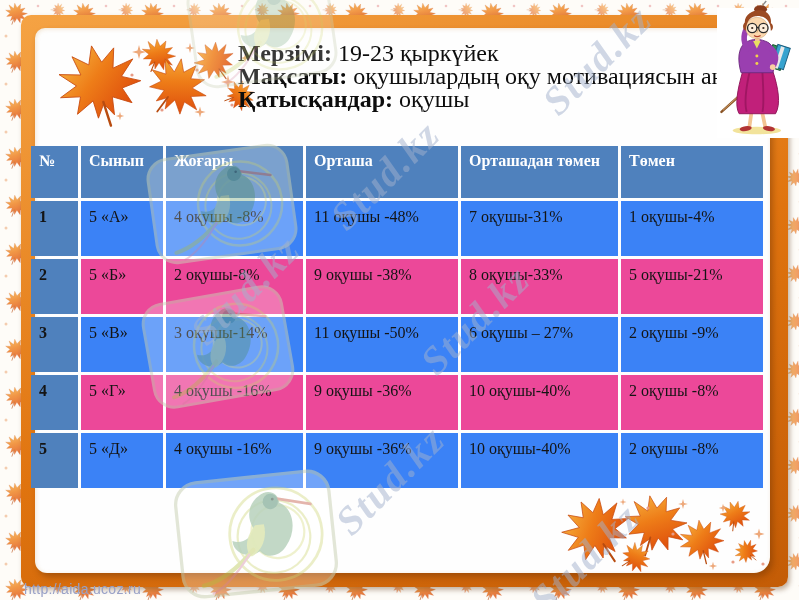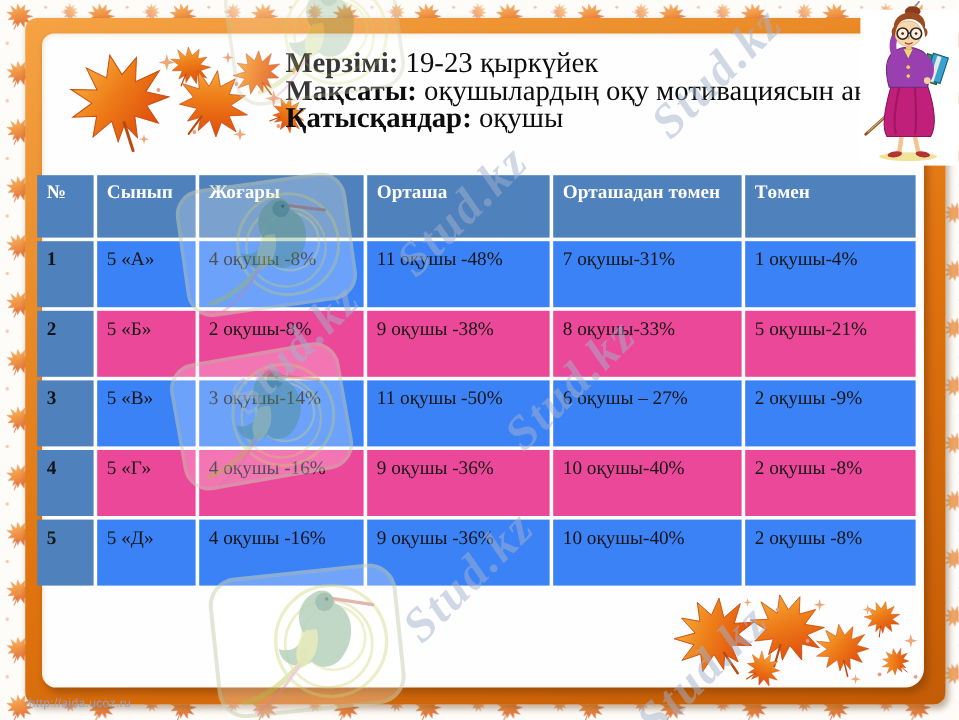--- a/index.html
+++ b/index.html
@@ -46,21 +46,21 @@
     font-family:"Liberation Serif",serif;font-size:40px;font-weight:bold;font-style:italic;
     color:#a3b2cd;opacity:.5;letter-spacing:2px;white-space:nowrap;
   }
   .logo{position:absolute;transform:translate(-50%,-50%);opacity:.5;overflow:visible}
   .logo.big{opacity:.55}
   .logo.faint{opacity:.35}
   .teacher-patch{position:absolute;right:0;top:8px;width:82px;height:130px;background:#ffffff;z-index:5}
   .teacher{position:absolute;right:3px;top:0;z-index:6;overflow:visible}
   .footer-url{
     position:absolute;left:24px;top:581px;z-index:6;
-    font-family:"Liberation Sans",sans-serif;font-size:10px;color:#98a0c6;letter-spacing:.3px;
+    font-family:"Liberation Sans",sans-serif;font-size:14px;color:#98a0c6;letter-spacing:.3px;
   }
 </style>
 </head>
 <body>
 
 <svg id="bg" width="799" height="600">
   <defs>
     <linearGradient id="lg" x1="0" y1="0" x2="1" y2="1">
       <stop offset="0" stop-color="#f8c04a"></stop>
       <stop offset="0.45" stop-color="#ee7d18"></stop>

